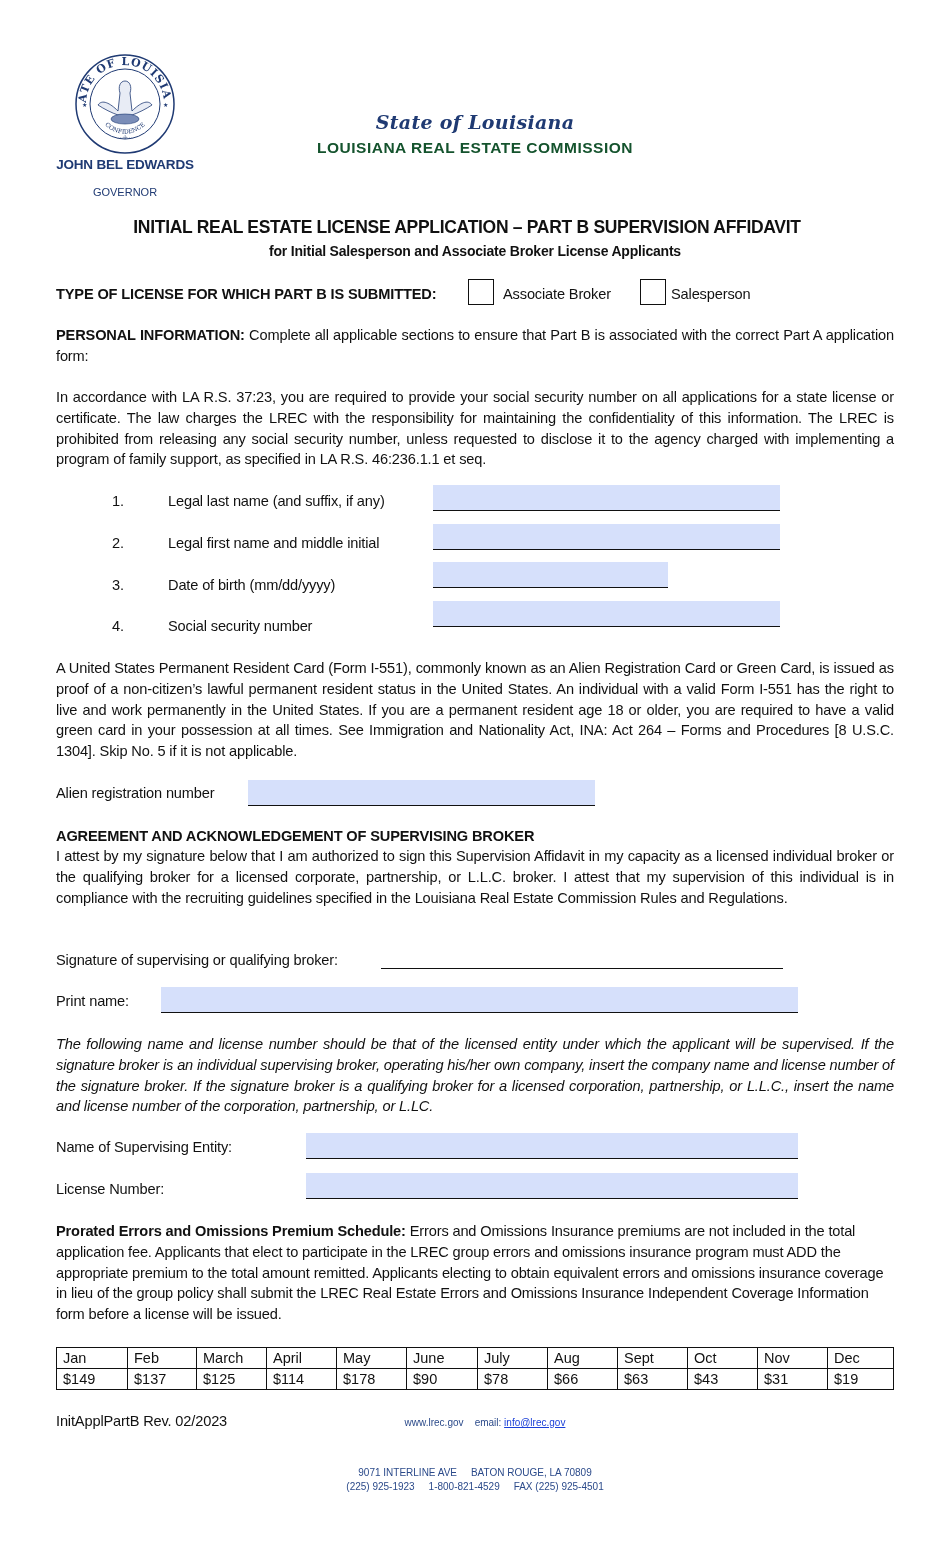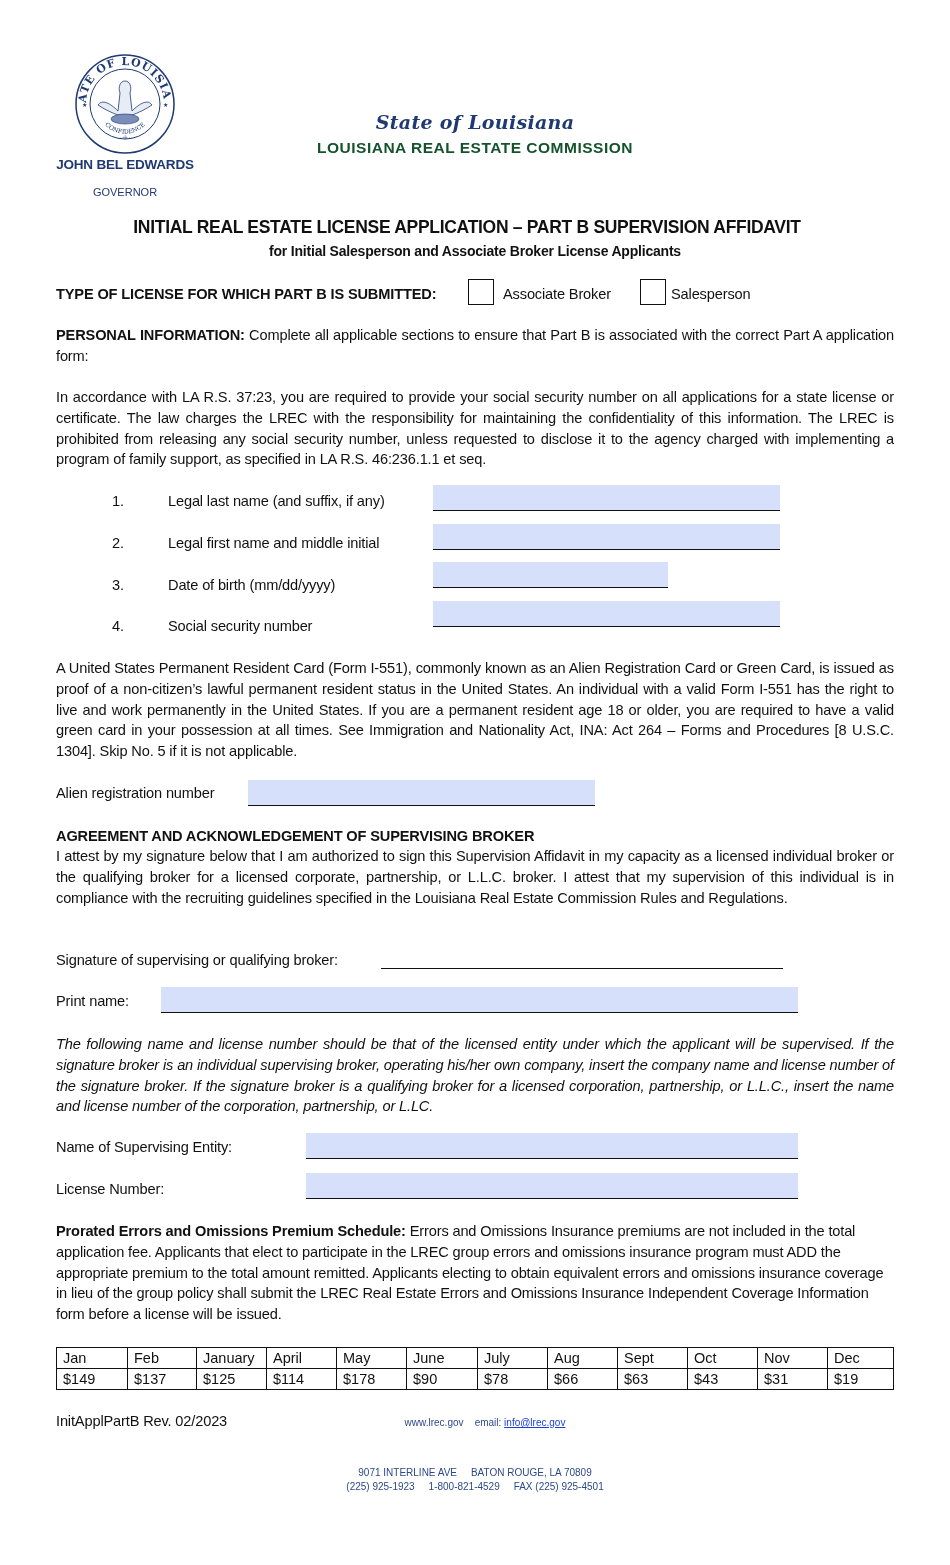--- a/index.html
+++ b/index.html
@@ -101,21 +101,21 @@
 
 <div class="abs page-text" style="left:56px; top:1221px; width:842px;">
   <span class="bold">Prorated Errors and Omissions Premium Schedule:</span><span> Errors and Omissions Insurance premiums are not included in the total application fee. Applicants that elect to participate in the LREC group errors and omissions insurance program must ADD the appropriate premium to the total amount remitted. Applicants electing to obtain equivalent errors and omissions insurance coverage in lieu of the group policy shall submit the LREC Real Estate Errors and Omissions Insurance Independent Coverage Information form before a license will be issued.</span>
 </div>
 
 <table class="premium">
   <tbody>
       <tr>
     <td style="width:58px">Jan</td>
     <td style="width:56px">Feb</td>
-    <td style="width:57px">January</td>
+    <td style="width:57px">March</td>
     <td style="width:57px">April</td>
     <td style="width:57px">May</td>
     <td style="width:58px">June</td>
     <td style="width:57px">July</td>
     <td style="width:57px">Aug</td>
     <td style="width:57px">Sept</td>
     <td style="width:57px">Oct</td>
     <td style="width:57px">Nov</td>
     <td>Dec</td>
   </tr>

